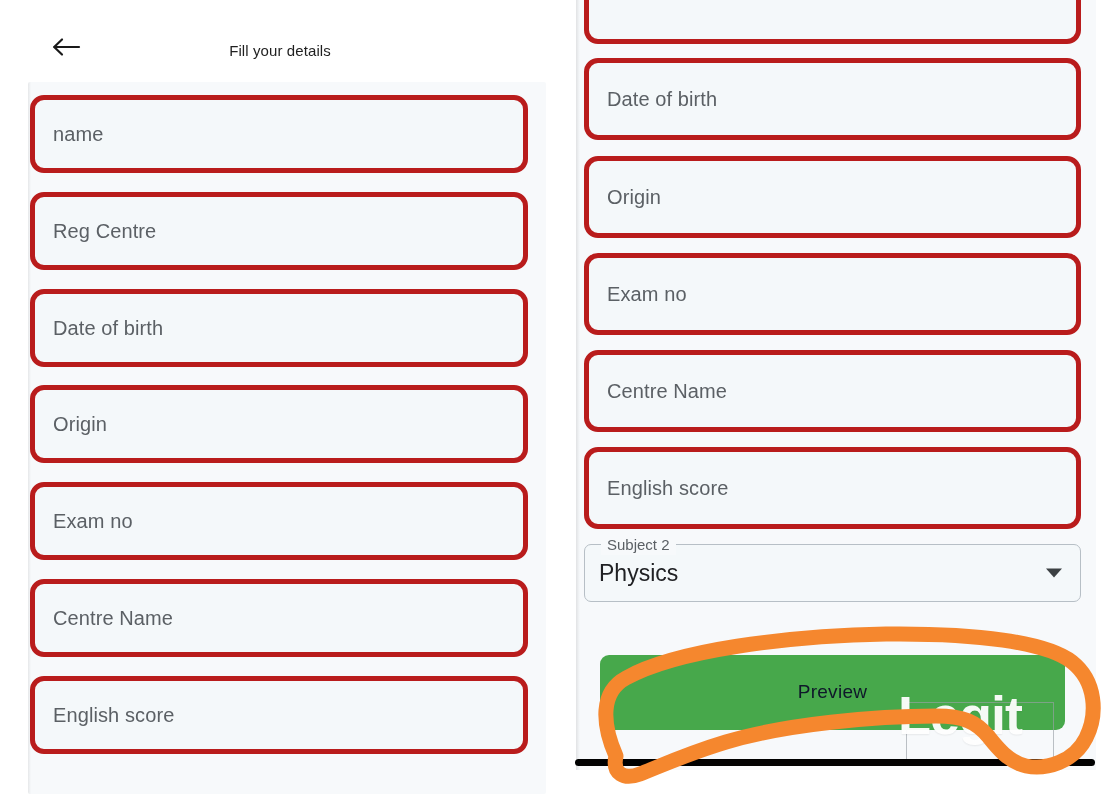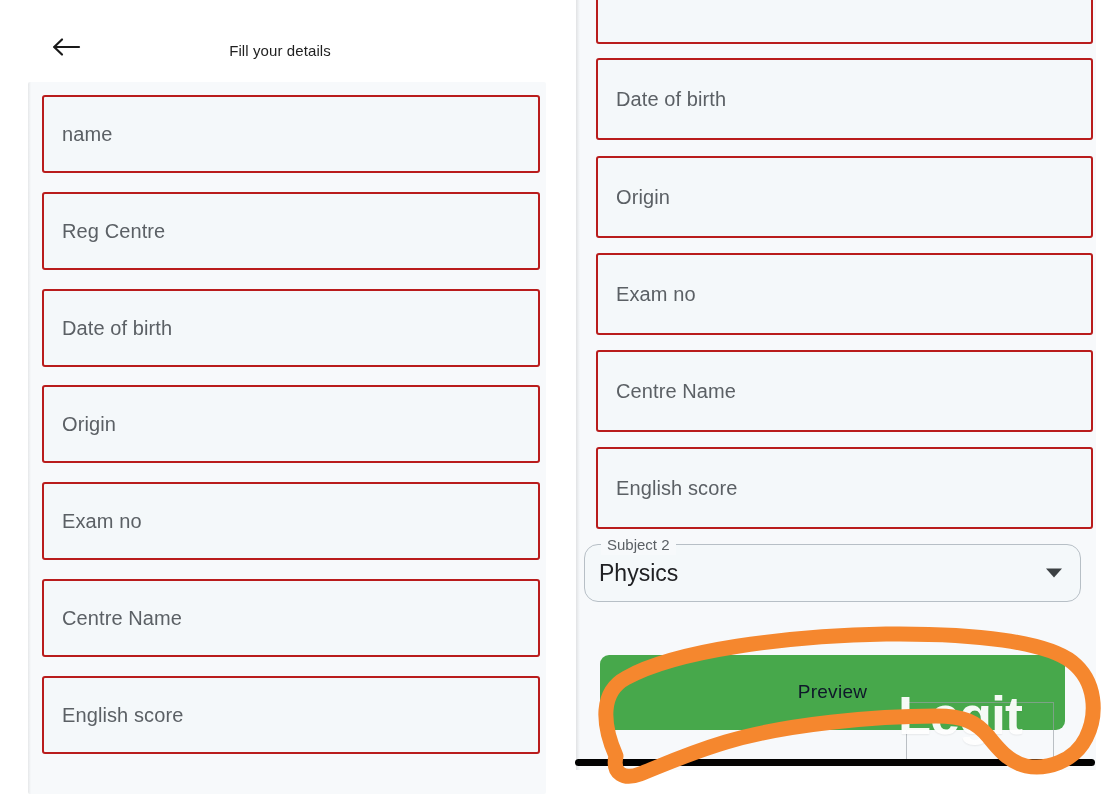--- a/index.html
+++ b/index.html
@@ -77,26 +77,25 @@
     font-size: 15px;
     color: #1f1f1f;
     letter-spacing: 0.1px;
     margin-top: 8px;
   }
 
   
   .field {
     position: absolute;
     background: #f4f8fa;
-    border: 2px solid #b91c1c;
-    border-radius: 3px;
+    border: 5px solid #b91c1c;
+    border-radius: 14px;
     display: flex;
     align-items: center;
     cursor: text;
-    margin-left: 12px;
   }
 
   .field .ph {
     font-size: 20px;
     color: #5b6065;
     padding-left: 18px;
     letter-spacing: 0.1px;
     white-space: nowrap;
   }
 
@@ -108,21 +107,21 @@
 
   
   .select-wrap {
     position: absolute;
     left: 584px;
     top: 544px;
     width: 497px;
     height: 58px;
     background: #f4f8fa;
     border: 1px solid #b7bfc6;
-    border-radius: 14px;
+    border-radius: 7px;
   }
 
   .select-legend {
     position: absolute;
     left: 16px;
     top: -10px;
     background: #f7f9fb;
     padding: 0 6px;
     font-size: 15px;
     color: #5b6065;

